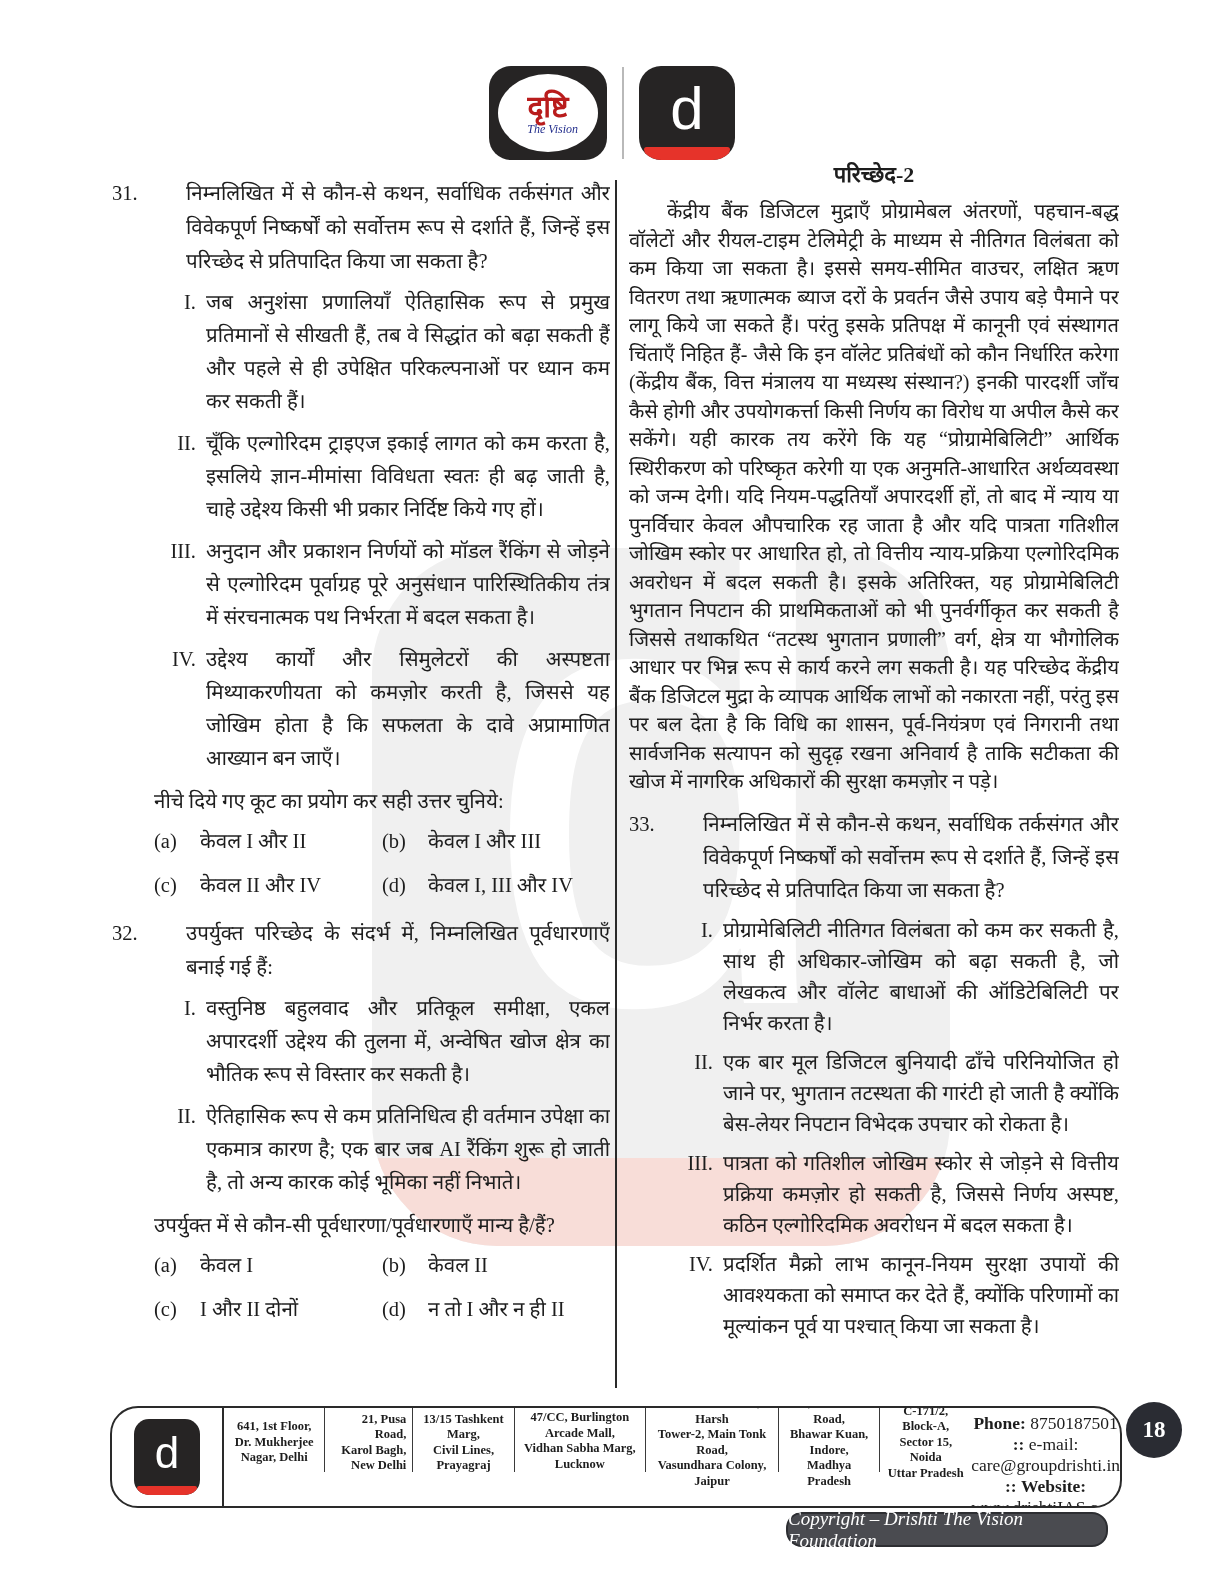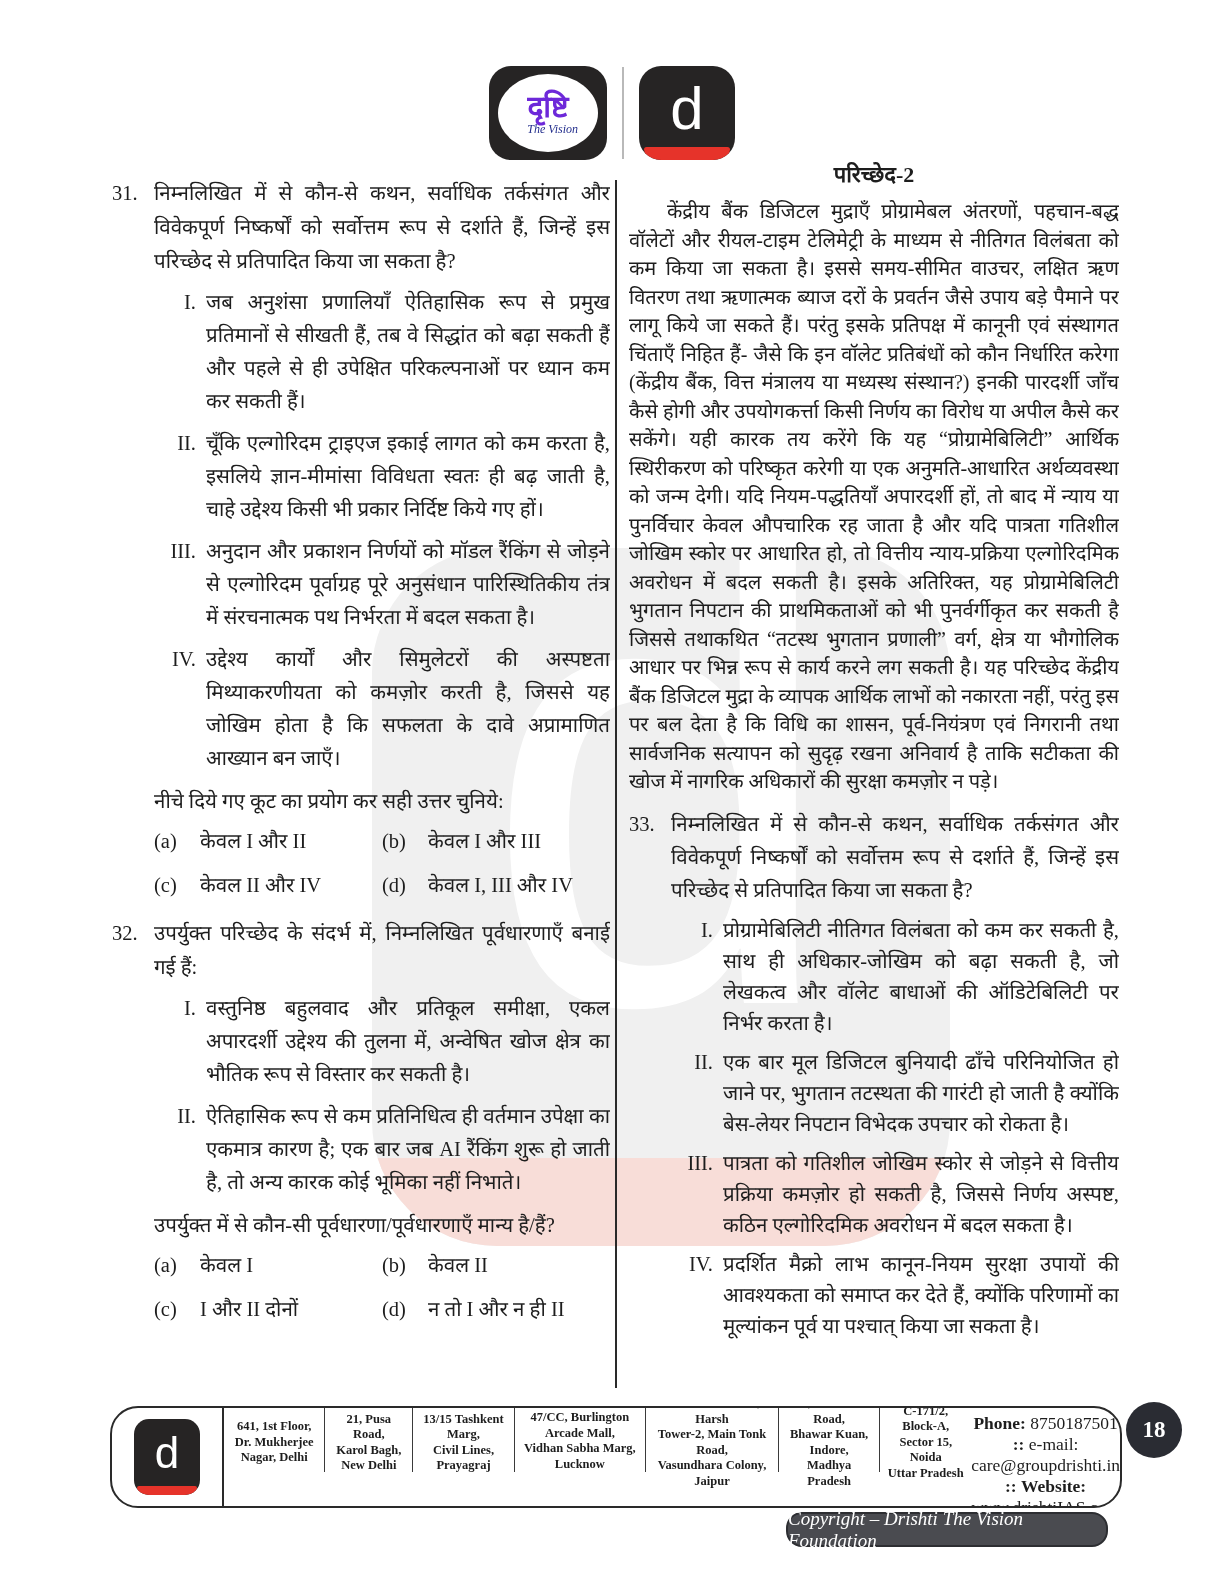--- a/index.html
+++ b/index.html
@@ -18,40 +18,40 @@
   .watermark .wm-strip { position:absolute; left:0; bottom:0; width:100%; height:88px;
     background:#f8ddd8; }
 
   
   .header-logo { position:absolute; top:66px; left:50%; transform:translateX(-50%);
     display:flex; align-items:center; gap:15px; z-index:3; }
   .logo-box1 { width:118px; height:94px; background:#262424; border-radius:22px;
     display:flex; align-items:center; justify-content:center; }
   .logo-ellipse { width:100px; height:78px; background:#ffffff; border-radius:50%;
     display:flex; flex-direction:column; align-items:center; justify-content:center; }
-  .logo-drishti { color:#6d28d9; font-weight:bold; font-size:30px; line-height:32px; }
+  .logo-drishti { color:#b91c1c; font-weight:bold; font-size:30px; line-height:32px; }
   .logo-tagline { color:#232e8c; font-style:italic; font-size:12px; line-height:12px;
     align-self:flex-end; margin-right:20px; }
   .logo-sep { width:2px; height:92px; background:#b9b9b9; }
   .logo-box2 { width:96px; height:94px; background:#262424; border-radius:22px;
     position:relative; overflow:hidden; display:flex; align-items:center; justify-content:center; }
   .logo-box2 .dglyph { color:#ffffff; font-family:"Liberation Sans",sans-serif;
     font-size:60px; margin-top:-10px; }
   .logo-box2 .strip { position:absolute; bottom:0; left:5px; right:5px; height:13px;
     background:#e6332a; border-radius:4px 4px 16px 16px; }
 
   
   .divider { position:absolute; left:615px; top:180px; width:2px; height:1208px;
     background:#2a2a2a; z-index:1; }
   .col-left  { position:absolute; left:112px; top:176px; width:498px; z-index:1;
     font-size:20.5px; max-height:1228px; overflow:hidden; }
   .col-right { position:absolute; left:629px; top:161px; width:490px; z-index:1;
     font-size:20.5px; max-height:1228px; overflow:hidden; }
 
-  .qblock { display:flex; margin-bottom:8px; }
+  .qblock { display:flex; margin-bottom:8px;gap:32px; }
   .qnum { flex:none; width:42px; line-height:34px; }
   .qtext { flex:1; text-align:justify; line-height:34px; }
 
   .stmts { margin-left:42px; }
   .stmt { display:flex; margin-bottom:9px; }
   .stmt-num { flex:none; width:52px; text-align:right; padding-right:10px; line-height:33px; }
   .stmt-text { flex:1; text-align:justify; line-height:33px; }
 
   .code-line { margin-left:42px; line-height:34px; margin-bottom:8px; }
   .options { margin-left:42px; display:grid; grid-template-columns:1fr 1fr;
@@ -79,21 +79,21 @@
   .footer-dlogo .dglyph { color:#fff; font-family:"Liberation Sans",sans-serif;
     font-size:44px; margin-top:-8px; }
   .footer-dlogo .strip { position:absolute; bottom:0; left:3px; right:3px; height:9px;
     background:#e6332a; border-radius:3px 3px 11px 11px; }
   .footer-main { flex:1; display:flex; flex-direction:row; }
   .addr-row { display:flex; height:64px; }
   .addr-cell { padding:5px 6px 0 6px; text-align:center; font-weight:bold;
     font-size:12.5px; line-height:15.5px; display:flex; flex-direction:column;
     justify-content:center; }
   .addr-cell + .addr-cell { border-left:1.5px solid #3a3a3a; }
-  .ac1{flex:1.12;} .ac2{flex:0.95;} .ac3{flex:1.12;} .ac4{flex:1.5;justify-content:flex-end;}
+  .ac1{flex:1.12;} .ac2{flex:0.95;text-align:right;} .ac3{flex:1.12;} .ac4{flex:1.5;justify-content:flex-end;}
   .ac5{flex:1.52;} .ac6{flex:1.12;} .ac7{flex:1.0;}
   .phone-row { flex:1; text-align:center; font-size:17.5px; padding-top:5px; }
   .phone-row b { font-weight:bold; }
 
   .page-circle { position:absolute; left:1126px; top:1402px; width:56px; height:56px;
     background:#2a2c33; border-radius:50%; color:#ffffff; font-size:23px; font-weight:bold;
     display:flex; align-items:center; justify-content:center; z-index:3; }
 
   .copyright-bar { position:absolute; left:786px; top:1512px; width:322px; height:35px;
     background:#4a4b50; border:2px solid #2d2e32; border-radius:16px; color:#ffffff;

